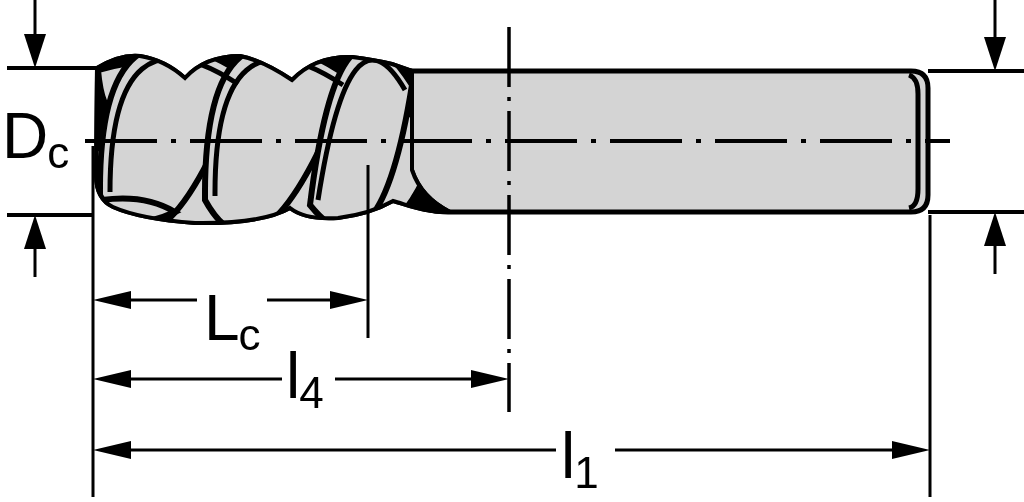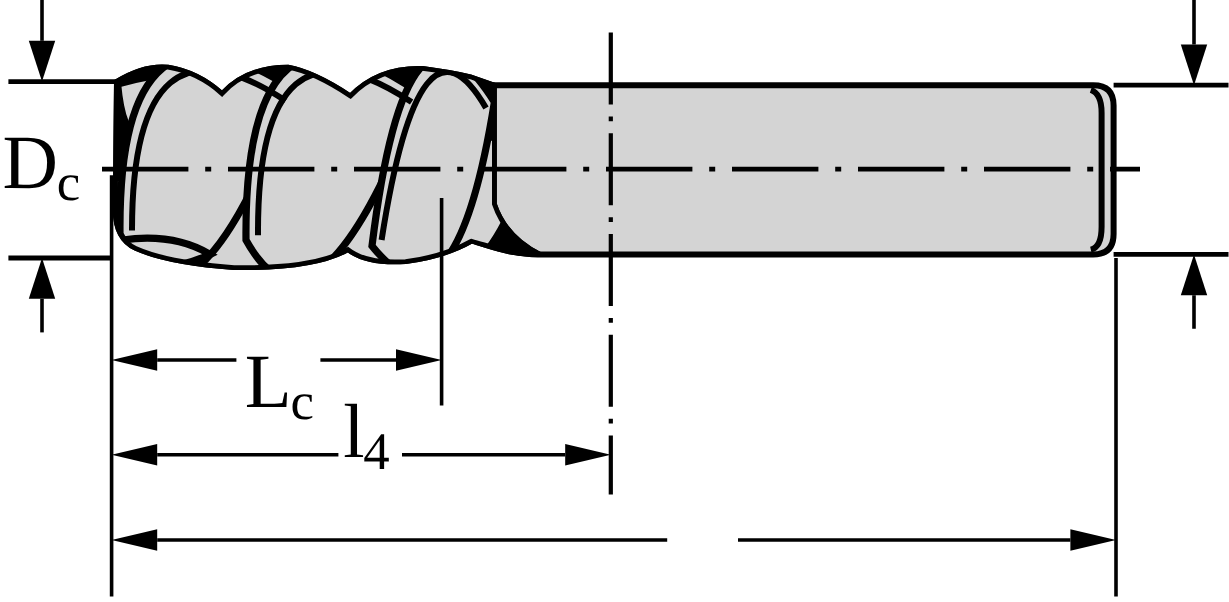--- a/index.html
+++ b/index.html
@@ -5,21 +5,21 @@
   :root{
     --line:#000000;
     --fill:#d4d4d4;
     --background:#ffffff;
   }
   html,body{margin:0;padding:0;background:var(--background);}
   .stage{
     position:relative;
     width:1024px;height:502px;
     background:var(--background);
-    font-family:Liberation Serif, serif;
+    font-family:Liberation Sans, sans-serif;
     overflow:hidden;
   }
   .stage svg{position:absolute;left:0;top:0;display:block;}
   
   .ln{stroke:var(--line);fill:none;stroke-width:3;}
   .ln-ref{stroke:var(--line);fill:none;stroke-width:4;}
   .ln-center{stroke:var(--line);fill:none;stroke-width:4;}
   .ln-axis{stroke:var(--line);fill:none;stroke-width:3.5;}
   .arrow{fill:var(--line);stroke:none;}
   .tool-black{fill:var(--line);stroke:var(--line);stroke-width:4;}
@@ -148,18 +148,21 @@
 
   <div class="dim-label" style="left:2px;top:104px">
     <span>D</span><span class="sub">c</span>
   </div>
 
 
   <div class="dim-label" style="left:204px;top:286px">
     <span>L</span><span class="sub">c</span>
   </div>
 
-  <div class="dim-label" style="left:286px;top:328px">
+  <div class="dim-label" style="left:286px;top:344px">
     <span>l</span><span class="sub">4</span>
   </div>
 
+  <div class="dim-label" style="left:561px;top:424px">
+    <span>l</span><span class="sub">1</span>
+  </div>
 
 </div>
 
 </body></html>

